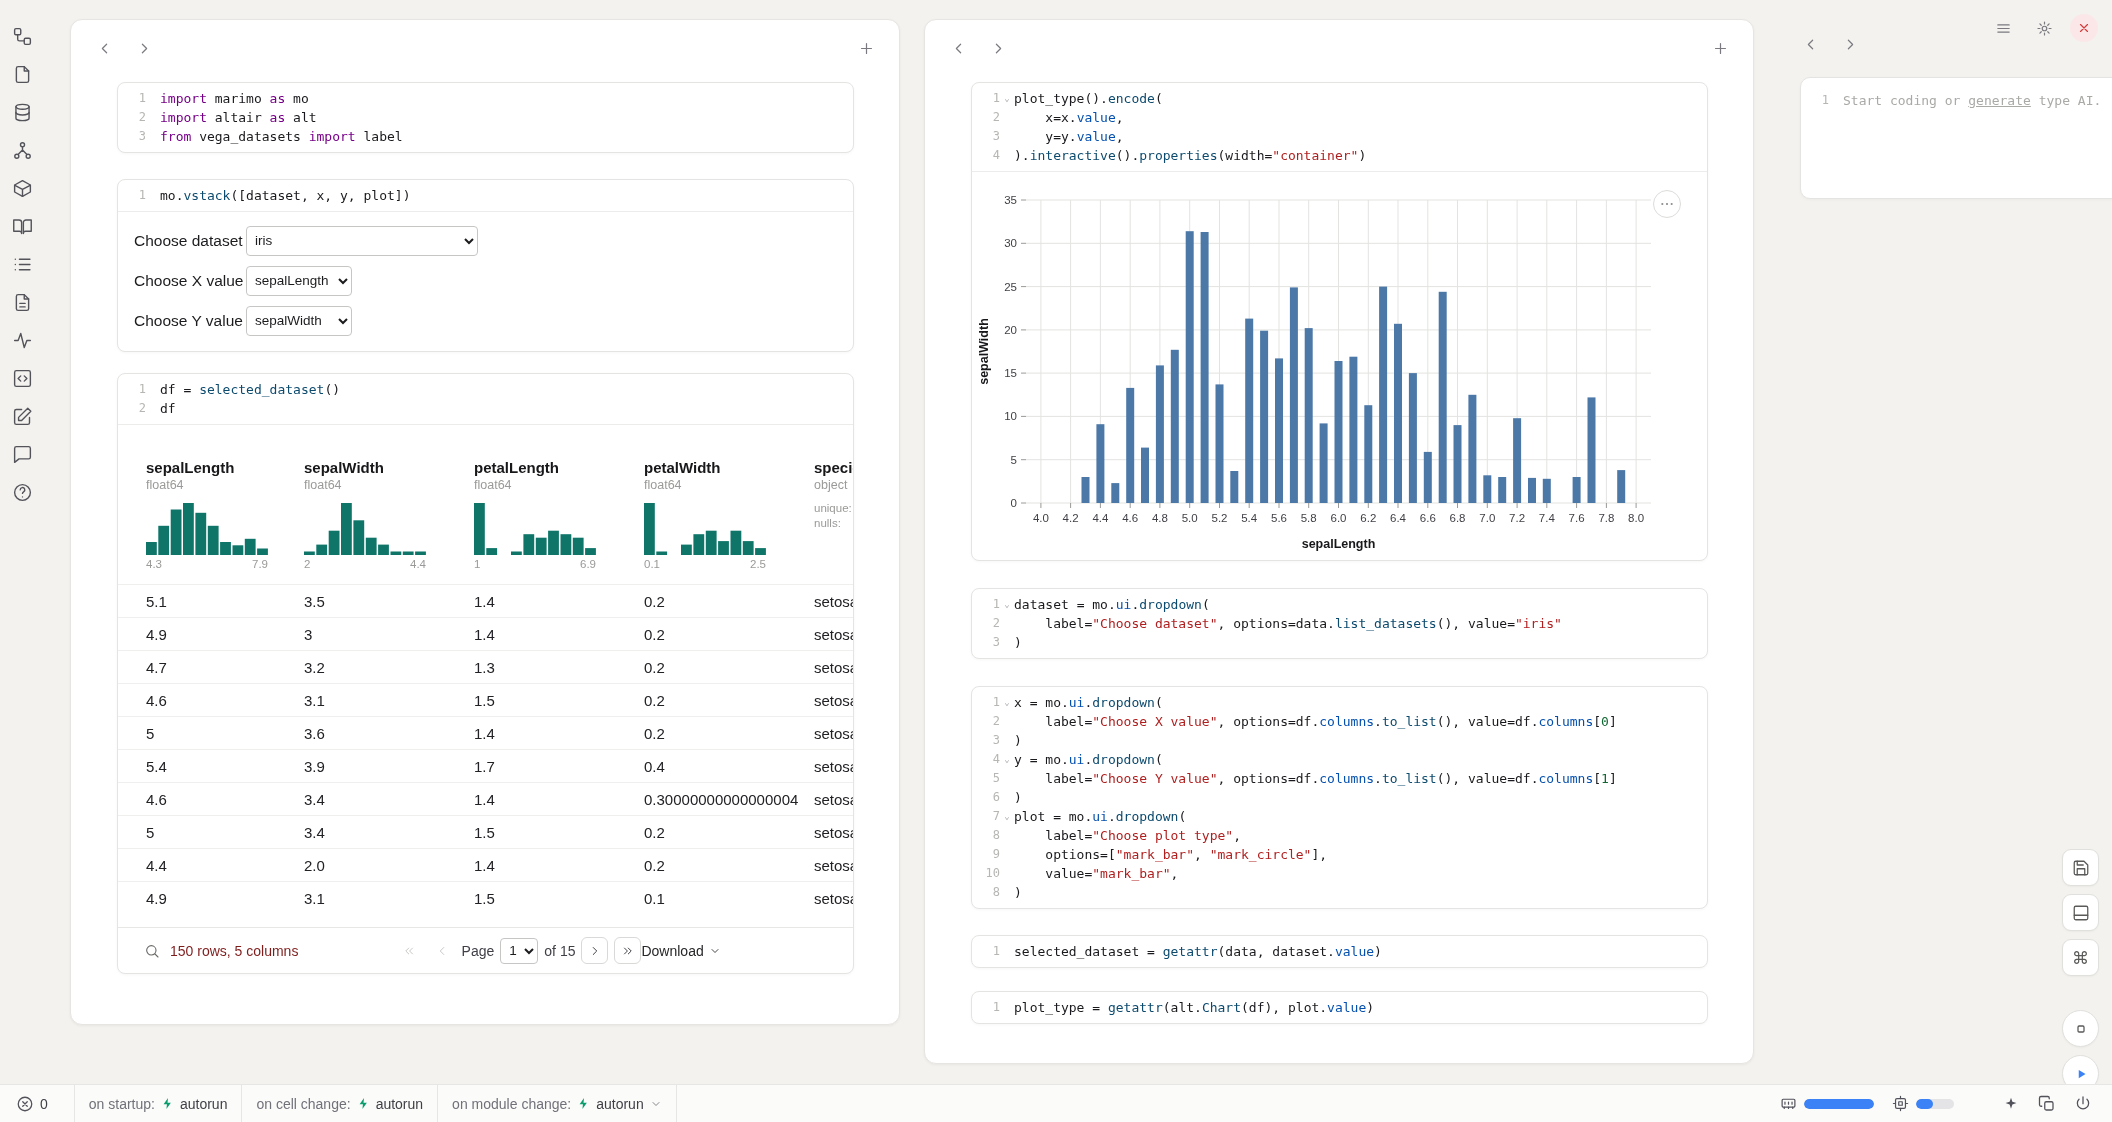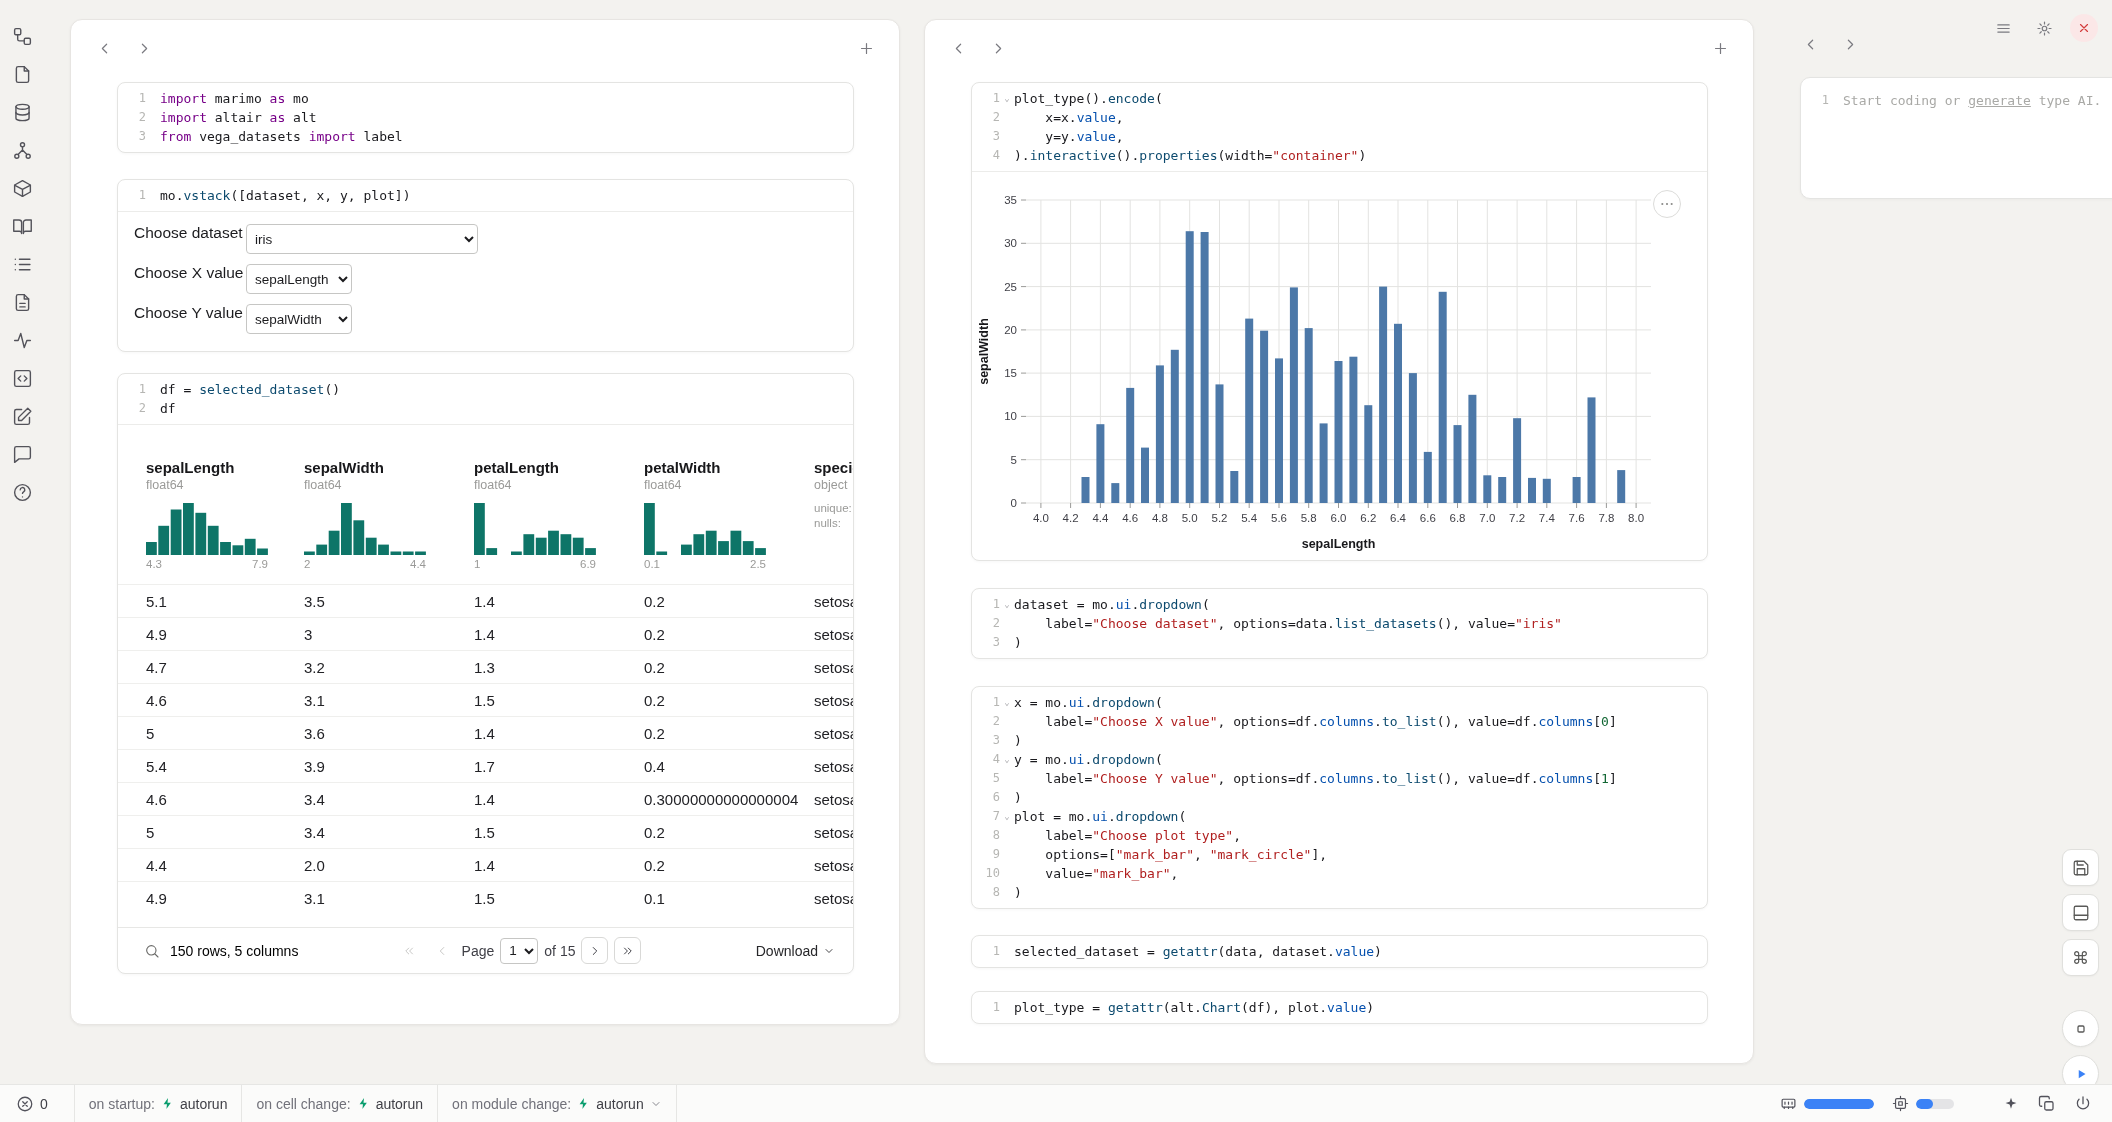--- a/index.html
+++ b/index.html
@@ -43,47 +43,47 @@
 .tok-pl{color:#1a1a1e;}
 .tok-op{color:#1a1a1e;}
 .tok-kw{color:#770088;}
 .tok-fn{color:#0c4a6e;}
 .tok-st{color:#b01f1f;}
 .tok-pr{color:#0550ae;}
 .tok-nu{color:#116633;}
 
 
 .form-area{padding:12px 0 14px 16px;display:flex;flex-direction:column;gap:7px;}
-.form-row{display:flex;align-items:flex-start;height:33px;}
+.form-row{display:flex;align-items:center;height:33px;}
 .form-label{width:112px;font-size:15.5px;color:#1c1c1f;flex:none;}
 select{font-family:"Liberation Sans",sans-serif;font-size:13.5px;color:#1c1c1f;border:1px solid #c6c6c4;border-radius:4px;background:#fff;height:30px;padding:0 4px;}
 
 
 .tbl{flex:1;overflow:hidden;}
 .tbl-head{display:grid;grid-template-columns:186px 170px 170px 170px 170px;padding:34px 0 14px 0;}
 .th{padding-right:18px;}
 .th:first-child{padding-left:28px;}
 .col-name{font-size:15px;font-weight:700;color:#18181b;}
 .col-dtype{font-size:12.5px;color:#9a9a98;margin-top:2px;}
 .hist{margin-top:9px;display:block;}
 .col-range{display:flex;justify-content:space-between;width:122px;font-size:11.5px;color:#9a9a98;margin-top:3px;}
 .col-stats{margin-top:9px;font-size:11.5px;color:#9a9a98;line-height:15px;}
 .tr{display:grid;grid-template-columns:186px 170px 170px 170px 170px;height:33px;align-items:center;border-top:1px solid #efefed;font-size:15px;color:#222226;}
 .tr .td:first-child{padding-left:28px;}
 .td{overflow:hidden;white-space:nowrap;}
 .tbl-footer{border-top:1px solid #e7e7e5;height:46px;display:flex;align-items:center;padding:0 18px 0 26px;flex:none;}
-.tf-left{display:flex;align-items:center;gap:10px;color:#000000;font-size:14px;flex:1.3;}
+.tf-left{display:flex;align-items:center;gap:10px;color:#7f1d1d;font-size:14px;flex:1.3;}
 .tf-left .icon{width:16px;height:16px;color:#6b6b69;}
 .tf-pag{display:flex;align-items:center;gap:6px;font-size:14px;color:#3f3f46;}
 .pg-btn{width:27px;height:27px;display:flex;align-items:center;justify-content:center;border-radius:6px;border:1px solid transparent;background:none;color:#3f3f46;cursor:pointer;padding:0;}
 .pg-btn .icon{width:14px;height:14px;}
 .pg-btn.disabled{color:#c6c6c4;}
 .pg-btn.bordered{border-color:#d9d9d7;}
 .pg-select{height:26px;font-size:13.5px;}
-.tf-right{flex:1;display:flex;justify-content:flex-end;}
+.tf-right{flex:1;display:flex;}
 .download-btn{display:flex;align-items:center;gap:5px;background:none;border:none;font-size:14px;color:#27272a;cursor:pointer;font-family:"Liberation Sans",sans-serif;}
 .download-btn .icon{width:12px;height:12px;}
 
 
 .chart-area{position:relative;padding:8px 0 4px 0;}
 .tick-label{font-size:11.5px;fill:#3f3f46;font-family:"Liberation Sans",sans-serif;}
 .axis-title{font-size:12.5px;font-weight:700;fill:#18181b;font-family:"Liberation Sans",sans-serif;}
 .vega-menu-btn{position:absolute;top:18px;right:26px;width:28px;height:28px;border-radius:50%;border:1px solid #dcdcda;background:#fff;color:#8a8a88;display:flex;align-items:center;justify-content:center;cursor:pointer;}
 .vega-menu-btn .icon{width:16px;height:16px;}
 

